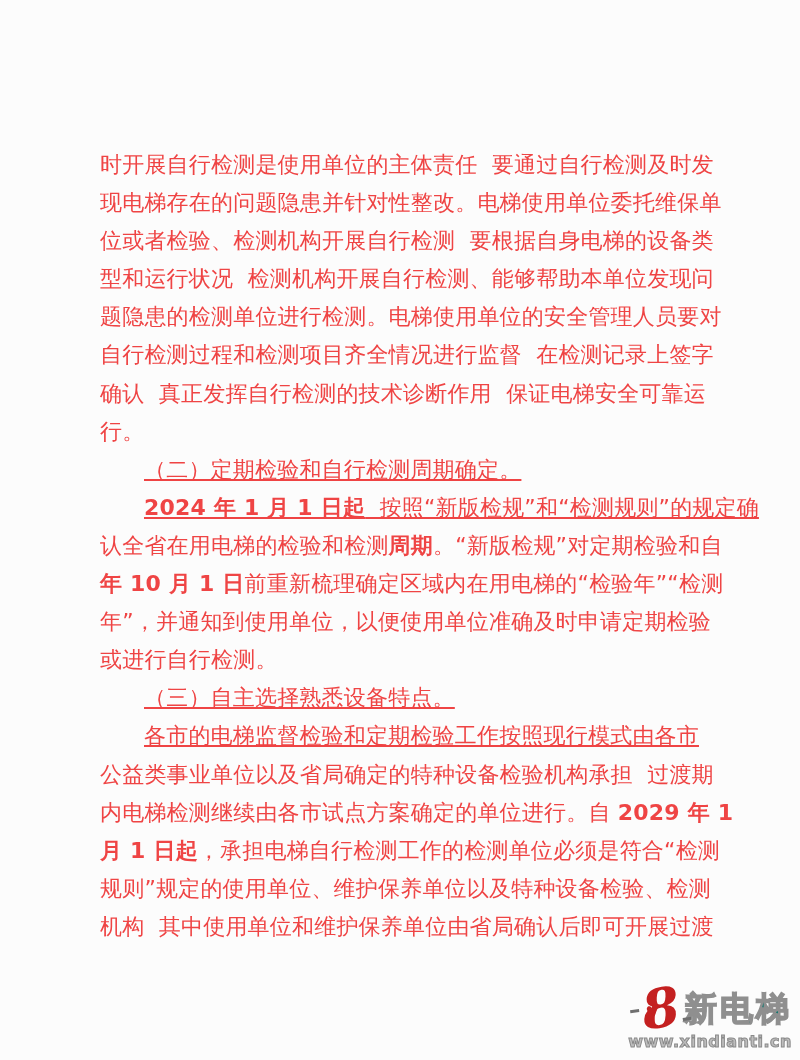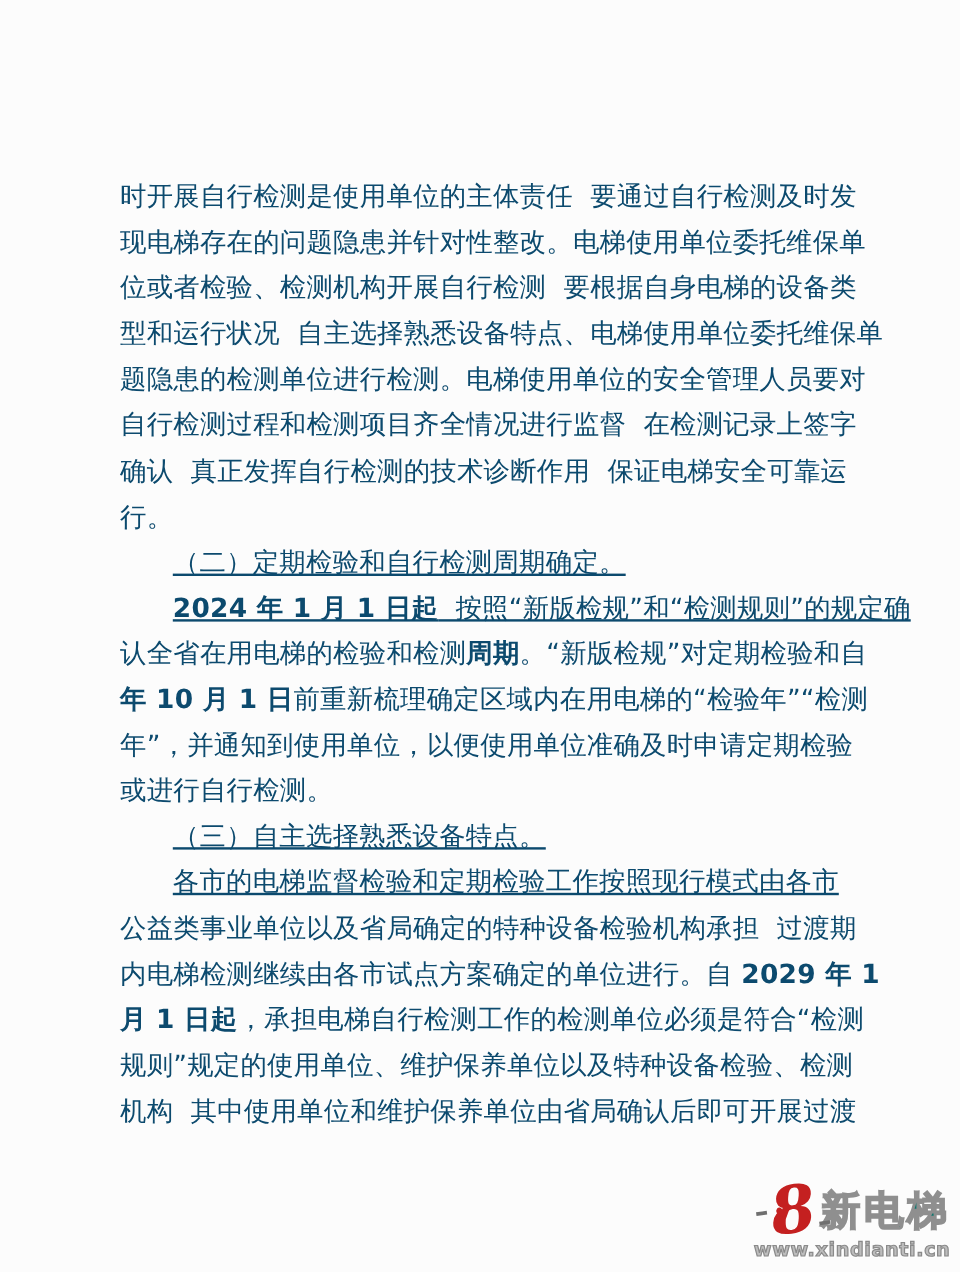--- a/index.html
+++ b/index.html
@@ -9,21 +9,21 @@
     height: 1060px;
     background: #fcfcfc;
     overflow: hidden;
     font-family: "DejaVu Sans", sans-serif;
   }
   .doc-text {
     position: absolute;
     left: 100px;
     top: 146px;
     width: 604px;
-    color: #0c4a6e;
+    color: #ef4444;
     font-size: 22px;
     line-height: 38.1px;
   }
   .line {
     white-space: pre;
     letter-spacing: 0.2px;
     height: 38.1px;
   }
   .line.indent { padding-left: 44px; text-decoration: underline; }
   .line b { font-weight: 700; }
@@ -94,21 +94,21 @@
 </head>
 <body>
 
 <div class="page">
 
   <div class="doc-text">
 
   <div class="line"><span>时开展自行检测是使用单位的主体责任  要通过自行检测及时发</span></div>
       <div class="line"><span>现电梯存在的问题隐患并针对性整改。电梯使用单位委托维保单</span></div>
       <div class="line"><span>位或者检验、检测机构开展自行检测  要根据自身电梯的设备类</span></div>
-      <div class="line"><span>型和运行状况  自主选择熟悉设备特点、电梯使用单位委托维保单</span></div>
+      <div class="line"><span>型和运行状况  检测机构开展自行检测、能够帮助本单位发现问</span></div>
       <div class="line"><span>题隐患的检测单位进行检测。电梯使用单位的安全管理人员要对</span></div>
       <div class="line"><span>自行检测过程和检测项目齐全情况进行监督  在检测记录上签字</span></div>
       <div class="line"><span>确认  真正发挥自行检测的技术诊断作用  保证电梯安全可靠运</span></div>
       <div class="line"><span>行。</span></div>
       <div class="line indent"><span>（二）定期检验和自行检测周期确定。</span></div>
       <div class="line indent"><b>2024 年 1 月 1 日起</b><span>  按照“新版检规”和“检测规则”的规定确</span></div>
       <div class="line"><span>认全省在用电梯的检验和检测</span><b>周期</b><span>。“新版检规”对定期检验和自</span></div>
       <div class="line"><b>年 10 月 1 日</b><span>前重新梳理确定区域内在用电梯的“检验年”“检测</span></div>
       <div class="line"><span>年”，并通知到使用单位，以便使用单位准确及时申请定期检验</span></div>
       <div class="line"><span>或进行自行检测。</span></div>

